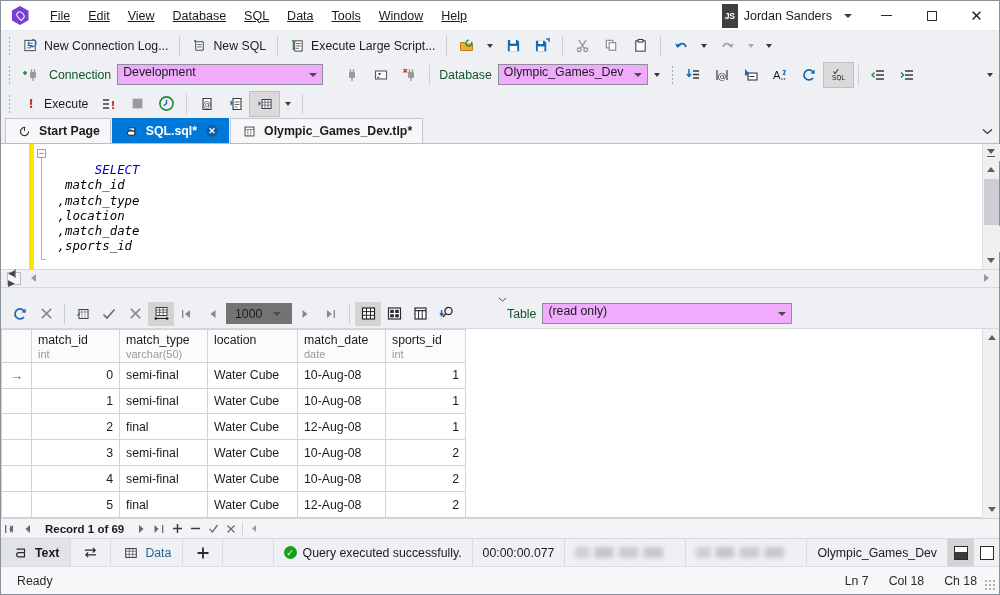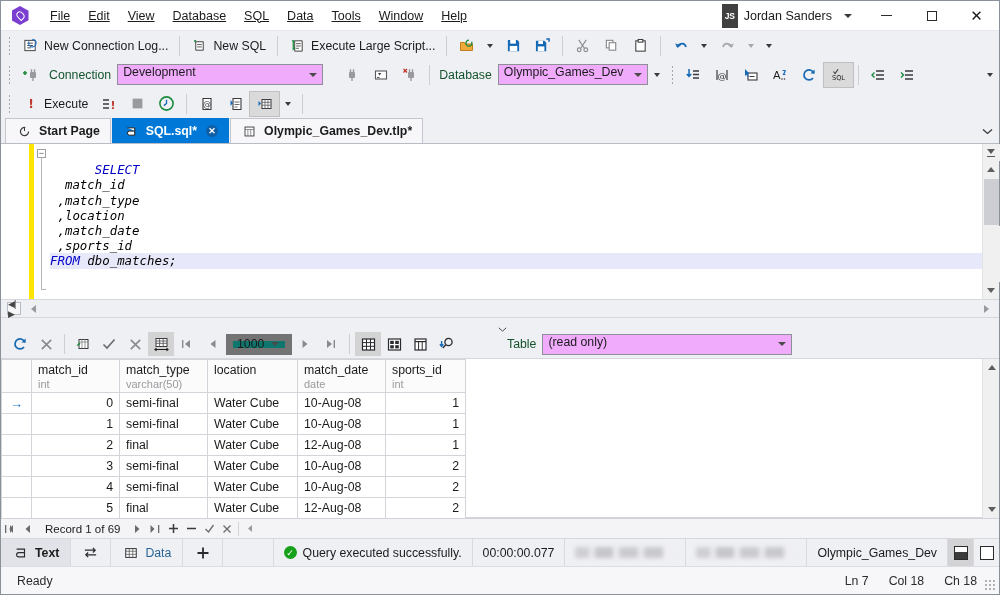--- a/index.html
+++ b/index.html
@@ -187,21 +187,21 @@
 
   
   .restoolbar {
     height:29px; flex:0 0 29px; display:flex; align-items:center;
     background:#eff0f4; border-bottom:1px solid #d6d8de; padding-left:6px;
   }
   .rt-btn{height:24px;min-width:26px;display:flex;align-items:center;justify-content:center;padding:0 4px;}
   .rt-btn.active{background:#d3d3d3;}
   .rt-sep{width:1px;height:20px;background:#cdcdd2;margin:0 5px;}
   .spin {
-    width:66px;height:21px;background:#0f766e;border:7px solid #737373;
+    width:66px;height:21px;background:#737373;border:5px solid #737373;
     display:flex;align-items:center; padding:0 4px; font-size:12.3px; position:relative;
   }
   .spin .arr{position:absolute;right:6px;top:50%;margin-top:-2px;
     width:0;height:0;border-left:4px solid transparent;border-right:4px solid transparent;border-top:4px solid #4a4a4a;}
 
   
   .gridarea{flex:1; display:flex; flex-direction:column; background:#fff; position:relative; overflow:hidden;}
   .gridscroll{flex:1;display:flex;overflow:hidden;}
   .gtable{border-collapse:collapse; font-size:12.3px; table-layout:fixed;}
   .gtable th,.gtable td{border:1px solid #d2d4da; padding:0 6px; height:21px; background:#fff;}
@@ -215,21 +215,21 @@
   .rowmark{color:#1b6fc4;font-size:13px;text-align:center;padding:0;}
   .gt-fill{flex:1;background:#fff;border-bottom:1px solid #d2d4da;}
   .gridv{width:17px;background:#f0f0f0;border-left:1px solid #e2e2e6;display:flex;flex-direction:column;}
 
   
   .recnav{
     height:20px;flex:0 0 20px;display:flex;align-items:center;
     background:#f4f4f6;border-top:1px solid #d2d4da;font-size:11.5px;color:#1b1b1b;
   }
   .rn-btn{width:18px;height:18px;display:flex;align-items:center;justify-content:center;color:#555;font-size:11px;}
-  .rn-txt{padding:0 8px;white-space:nowrap;}
+  .rn-txt{padding:0 8px;white-space:nowrap;font-weight:bold;}
   .rn-sep{width:1px;height:14px;background:#d2d4da;margin:0 2px;}
 
   
   .btabs{
     height:28px;flex:0 0 28px;display:flex;align-items:stretch;
     background:#eff0f4;border-top:1px solid #d6d8de;
   }
   .btab{
     display:flex;align-items:center;gap:6px;padding:0 11px;font-size:12.3px;cursor:default;
     border-right:1px solid #d9dade;
@@ -678,21 +678,20 @@
       <div class="foldline"></div>
         <div class="foldend"></div>
     </div>
     <div class="code">
       <span class="kw">SELECT</span>
 <span>  match_id</span>
 <span> ,match_type</span>
 <span> ,location</span>
 <span> ,match_date</span>
 <span> ,sports_id</span>
-<span class="ln-cur"><span class="kw">FROM</span><span> dbo_matches;</span></span>
     </div>
     <div class="vscroll">
       <div class="vs-top">
         <div class="vs-dn" style="border-top-color:#5a5a5a"></div>
         <div class="vs-dash"></div>
       </div>
       <div class="vs-btn">
           <div class="vs-up"></div>
         </div>
       <div class="vs-thumb" style="height:46px"></div>

